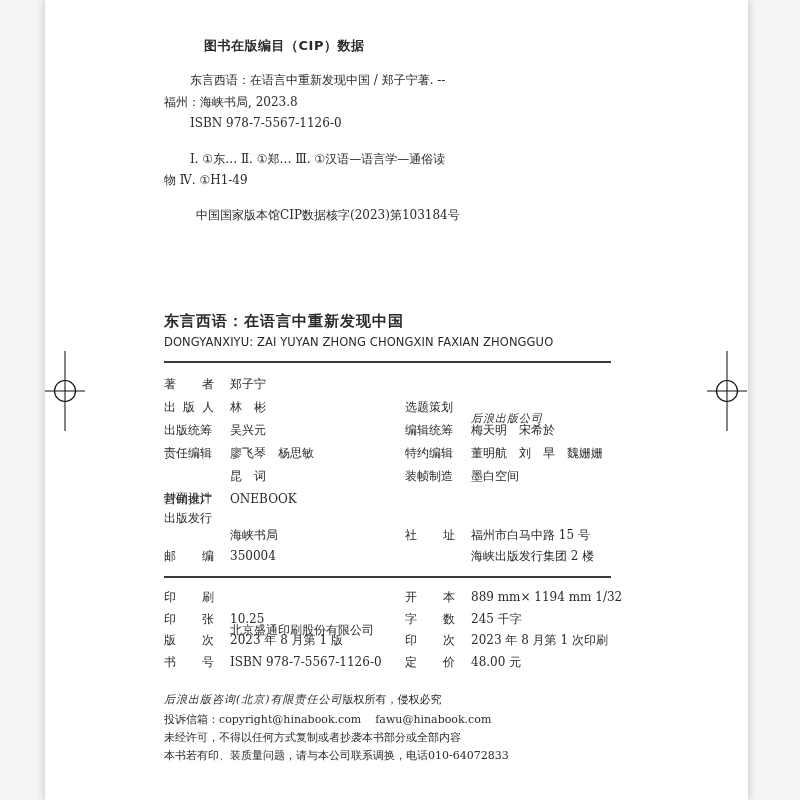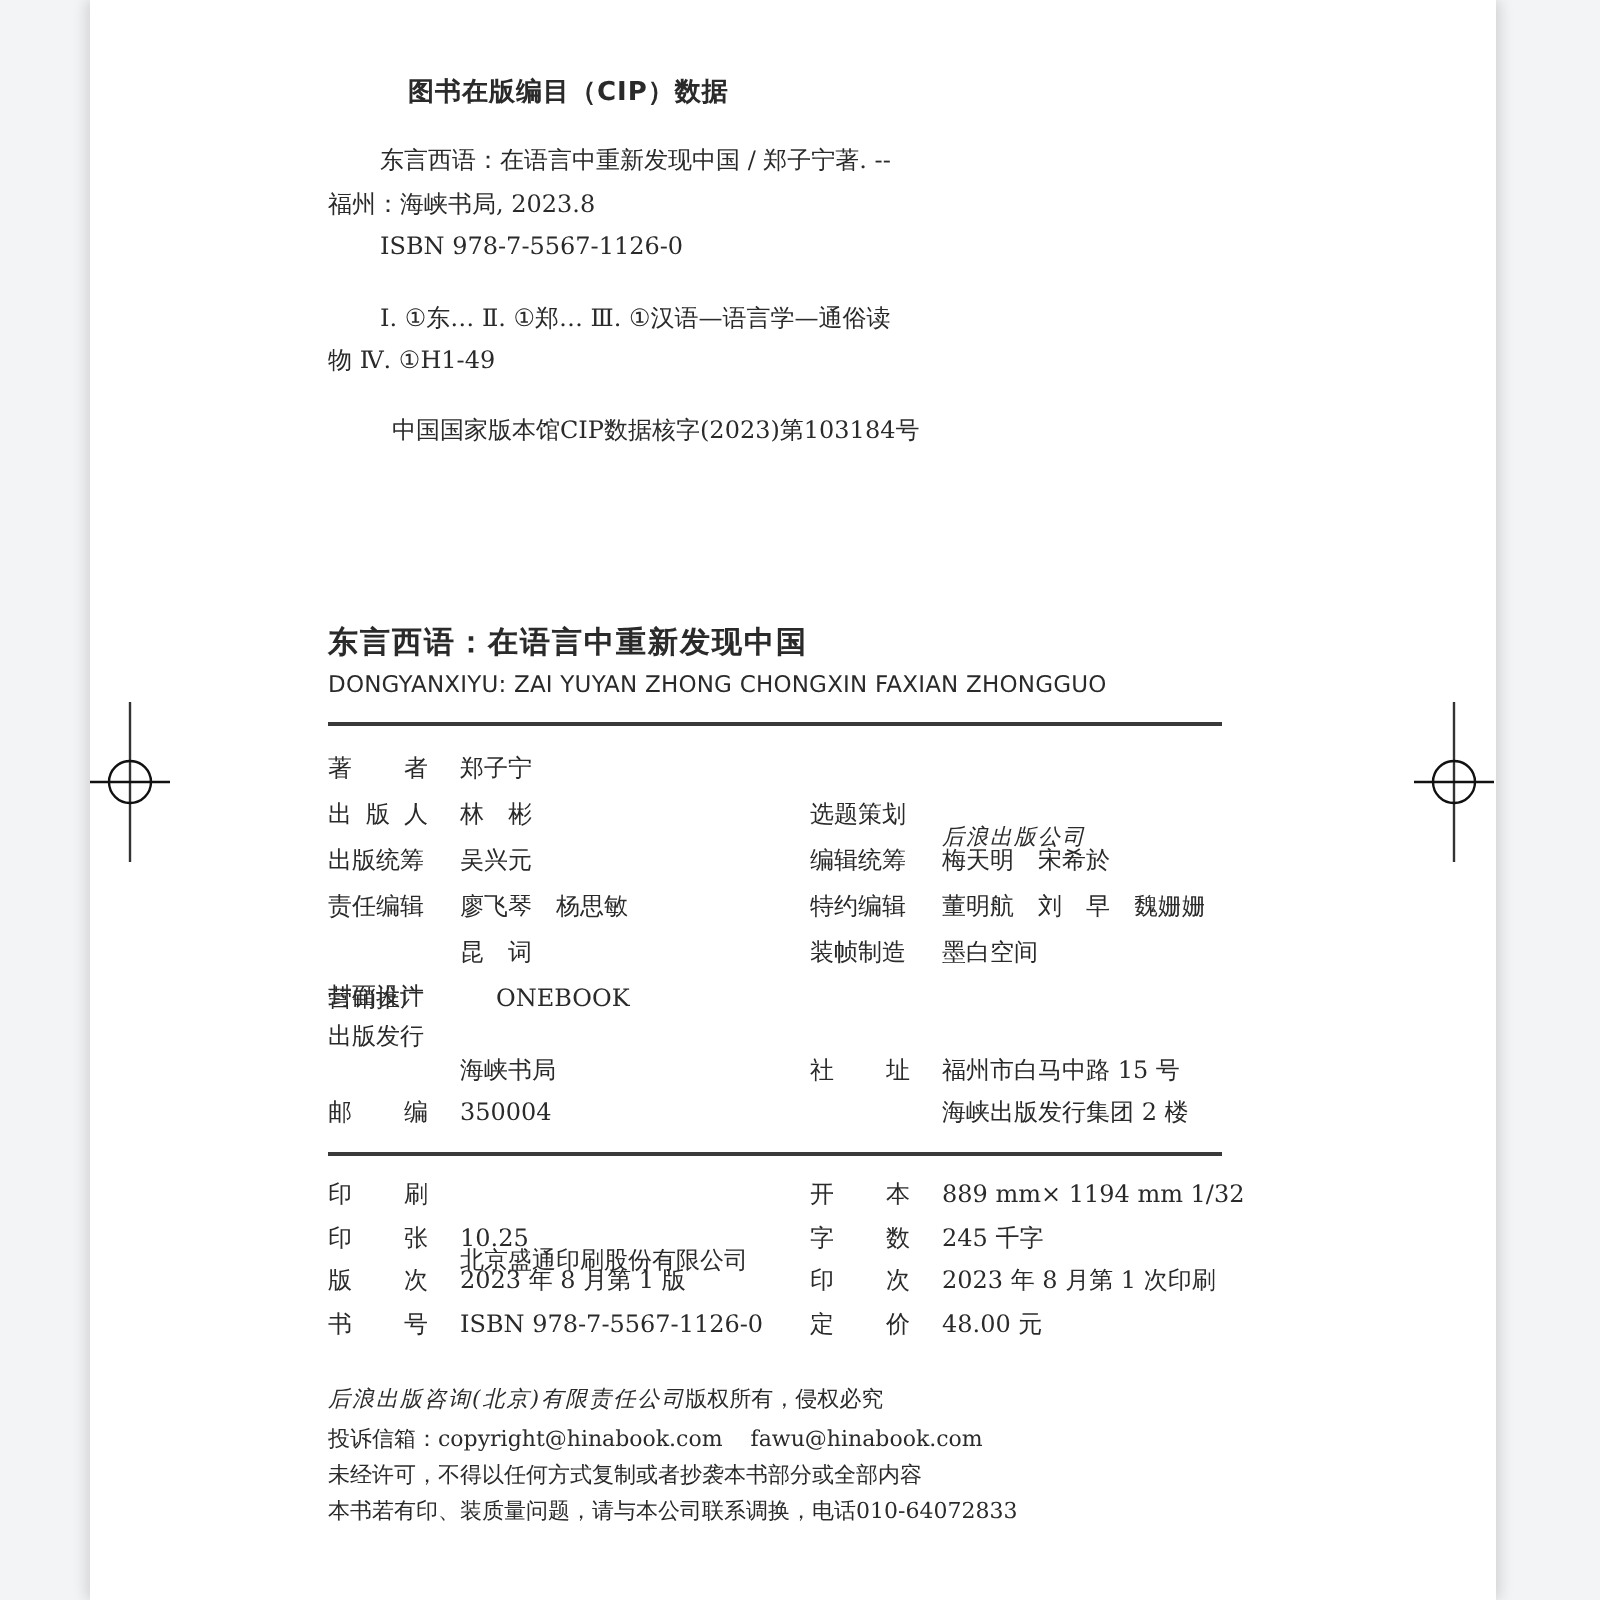--- a/index.html
+++ b/index.html
@@ -73,21 +73,21 @@
 <div class="abs lbl" style="left:164px; top:423px;">出版统筹</div>
 <div class="abs val" style="left:230px; top:423px;">吴兴元</div>
 
 <div class="abs lbl" style="left:164px; top:446px;">责任编辑</div>
 <div class="abs val" style="left:230px; top:446px;">廖飞琴　杨思敏</div>
 
 <div class="abs lbl" style="left:164px; top:491px;">封面设计</div>
 <div class="abs val" style="left:230px; top:469px;">昆　词</div>
 
 <div class="abs lbl" style="left:164px; top:492px;">营销推广</div>
-<div class="abs val" style="left:230px; top:492px;margin-left:18px;">ONEBOOK</div>
+<div class="abs val" style="left:230px; top:492px;">ONEBOOK</div>
 
 <div class="abs lbl" style="left:405px; top:400px;">选题策划</div>
 <div class="abs val script" style="left:471px; top:400px;margin-top:12px;">后浪出版公司</div>
 
 <div class="abs lbl" style="left:405px; top:423px;">编辑统筹</div>
 <div class="abs val" style="left:471px; top:423px;">梅天明　宋希於</div>
 
 <div class="abs lbl" style="left:405px; top:446px;">特约编辑</div>
 <div class="abs val" style="left:471px; top:446px;">董明航　刘　早　魏姗姗</div>
 

